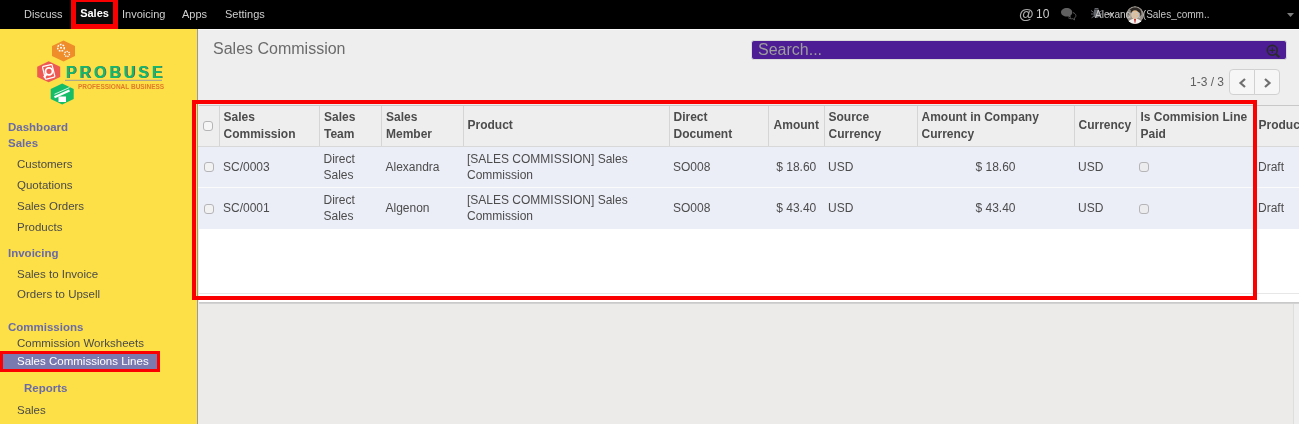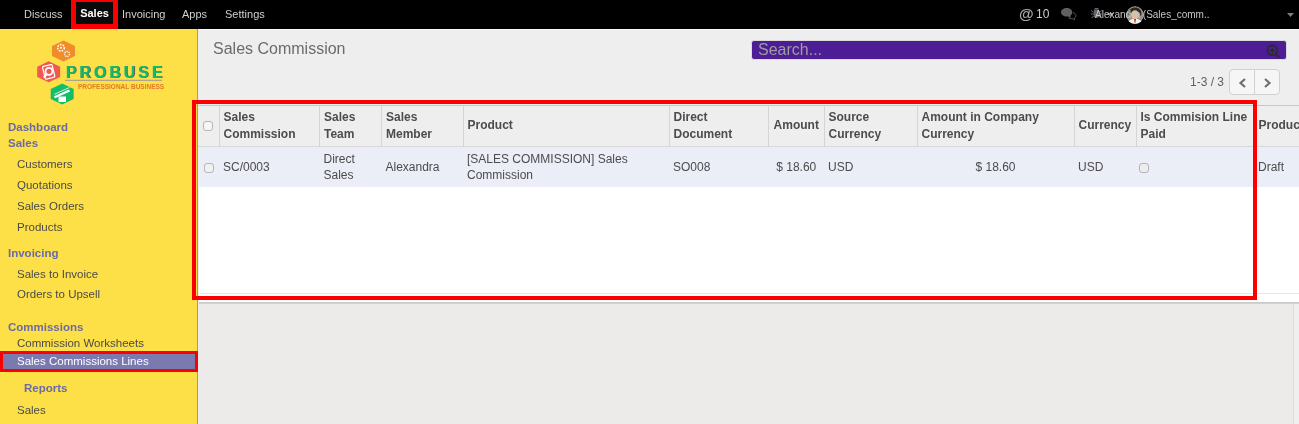--- a/index.html
+++ b/index.html
@@ -6,21 +6,21 @@
 .abs{position:absolute}
 
 #topbar{position:absolute;left:0;top:0;width:1299px;height:29px;background:#000000;color:#cfcfcf}
 #topbar .mi{position:absolute;top:0;height:29px;line-height:29px;font-size:11px}
 #whiteline{position:absolute;left:0;top:29px;width:1299px;height:1px;background:#fafafa}
 #salesbox{position:absolute;left:71px;top:-3px;width:47px;height:32px;background:#0a0a0a;border:5px solid #fb0000;color:#fff;text-align:center;line-height:22px;font-size:11px;font-weight:bold}
 
 #sidebar{position:absolute;left:0;top:29px;width:198px;height:395px;background:#fde047;border-right:1px solid #9a9a9d}
 .snav{position:absolute;height:20px;line-height:20px;font-size:11.5px;color:#4a4a4a;white-space:nowrap}
 .shead{color:#6a6aa8;font-weight:bold}
-#hl{position:absolute;left:0;top:351px;width:198px;height:21px;border:3px solid #fb0000;background:#7a7ab1}
+#hl{position:absolute;left:0;top:351px;width:160px;height:21px;border:3px solid #fb0000;background:#7a7ab1}
 #hl span{position:absolute;left:14px;top:0;line-height:15px;color:#fff;font-size:11.5px;white-space:nowrap}
 
 #cpanel{position:absolute;left:199px;top:30px;width:1100px;height:75px;background:#efeeee}
 #title{position:absolute;left:213px;top:39px;font-size:16px;line-height:20px;color:#6b6b6b}
 #search{position:absolute;left:751px;top:40px;width:536px;height:20px;background:#4c1d95;border:1px solid #dbdbdb;border-radius:3px;color:#9d9d9d;font-size:16px;line-height:18px;padding-left:6px}
 #pgtext{position:absolute;left:1185px;top:75px;width:39px;text-align:right;font-size:12px;color:#5f5f5f}
 .pbtn{position:absolute;top:69px;width:26px;height:26px;background:#f7f6f6;border:1px solid #d2d1d1}
 #pb1{left:1229px;border-radius:4px 0 0 4px}
 #pb2{left:1254px;border-radius:0 4px 4px 0}
 
@@ -183,19 +183,33 @@
         <td>Alexandra</td>
    <td>[SALES COMMISSION] Sales Commission</td>
         <td>SO008</td>
    <td class="num">$ 18.60</td>
         <td>USD</td>
    <td class="num">$ 18.60</td>
         <td>USD</td>
    <td style="padding-left:3px"><span class="cb" style="background:#ececee"></span></td>
    <td>Draft</td>
   </tr>
+  <tr class="odd r3">
+   <td class="cbc"><span class="cb"></span></td>
+   <td>SC/0001</td>
+        <td>Direct Sales</td>
+        <td>Algenon</td>
+   <td>[SALES COMMISSION] Sales Commission</td>
+        <td>SO008</td>
+   <td class="num">$ 43.40</td>
+        <td>USD</td>
+   <td class="num">$ 43.40</td>
+        <td>USD</td>
+   <td style="padding-left:3px"><span class="cb" style="background:#ececee"></span></td>
+   <td>Draft</td>
+  </tr>
  </tbody>
 </table>
 <div id="tbl-line"></div>
 <div id="botline"></div>
 <div id="rstrip"></div>
 <div id="vline"></div>
 <div id="redtable"></div>
 
 </body></html>

